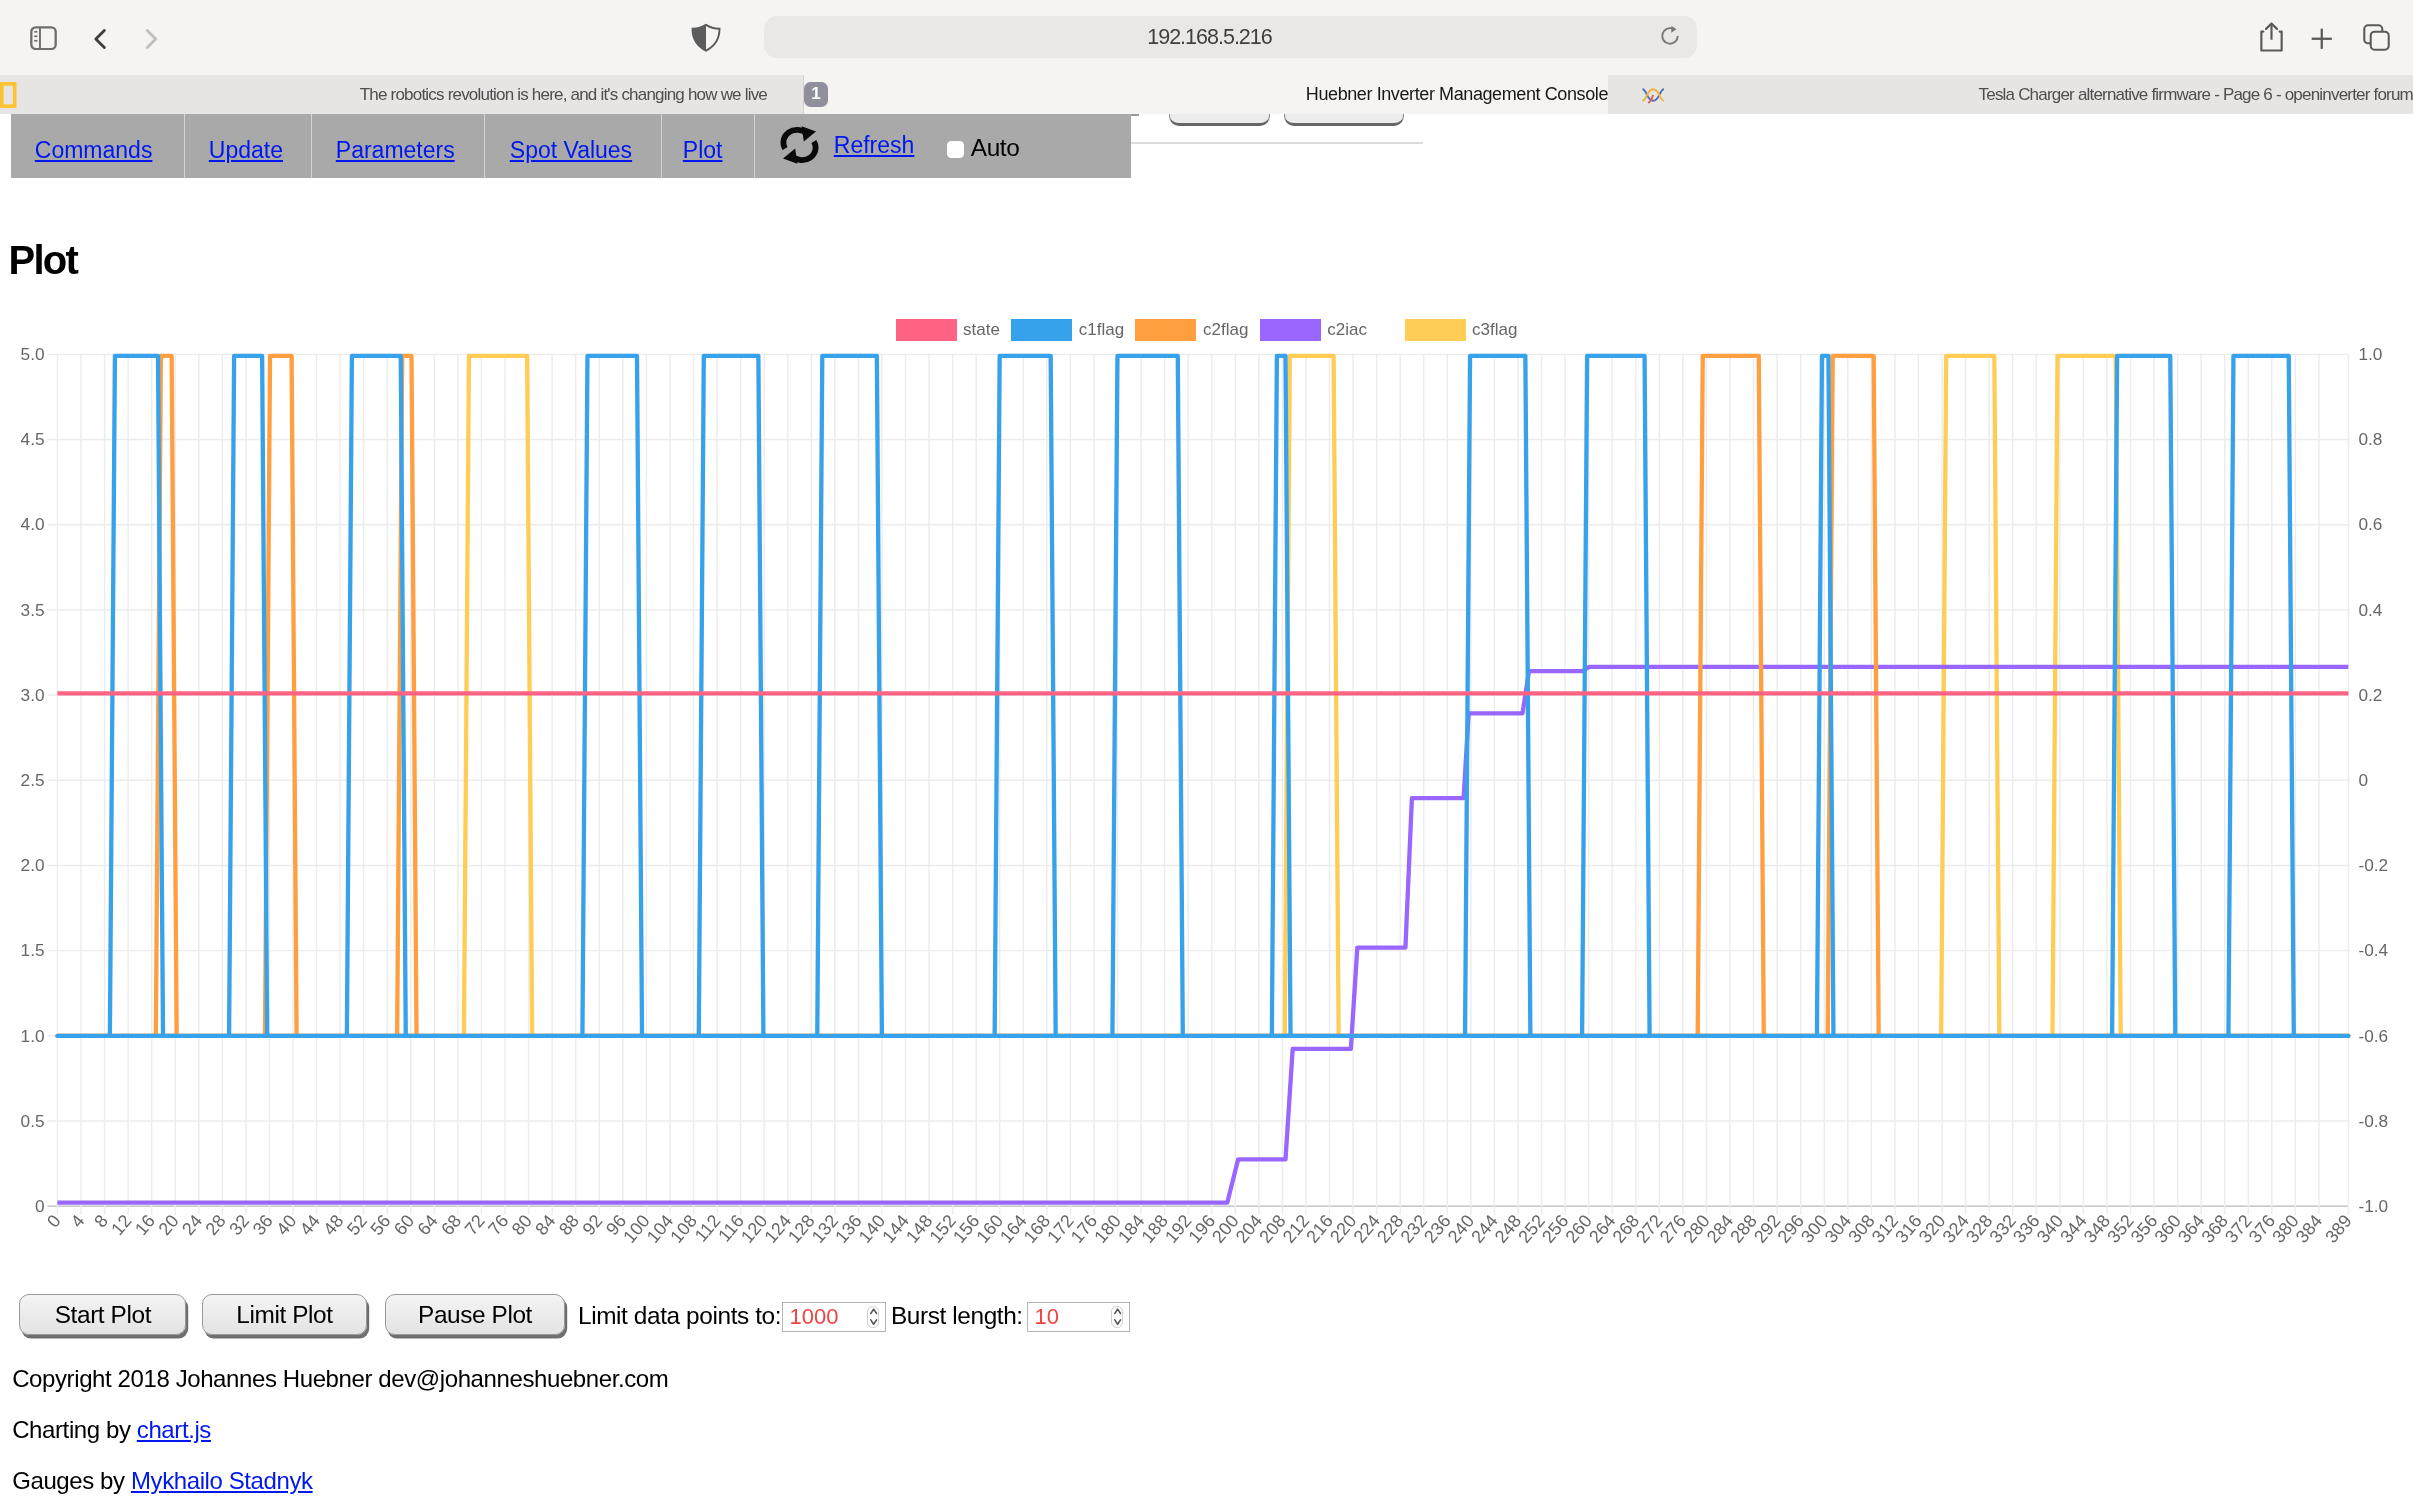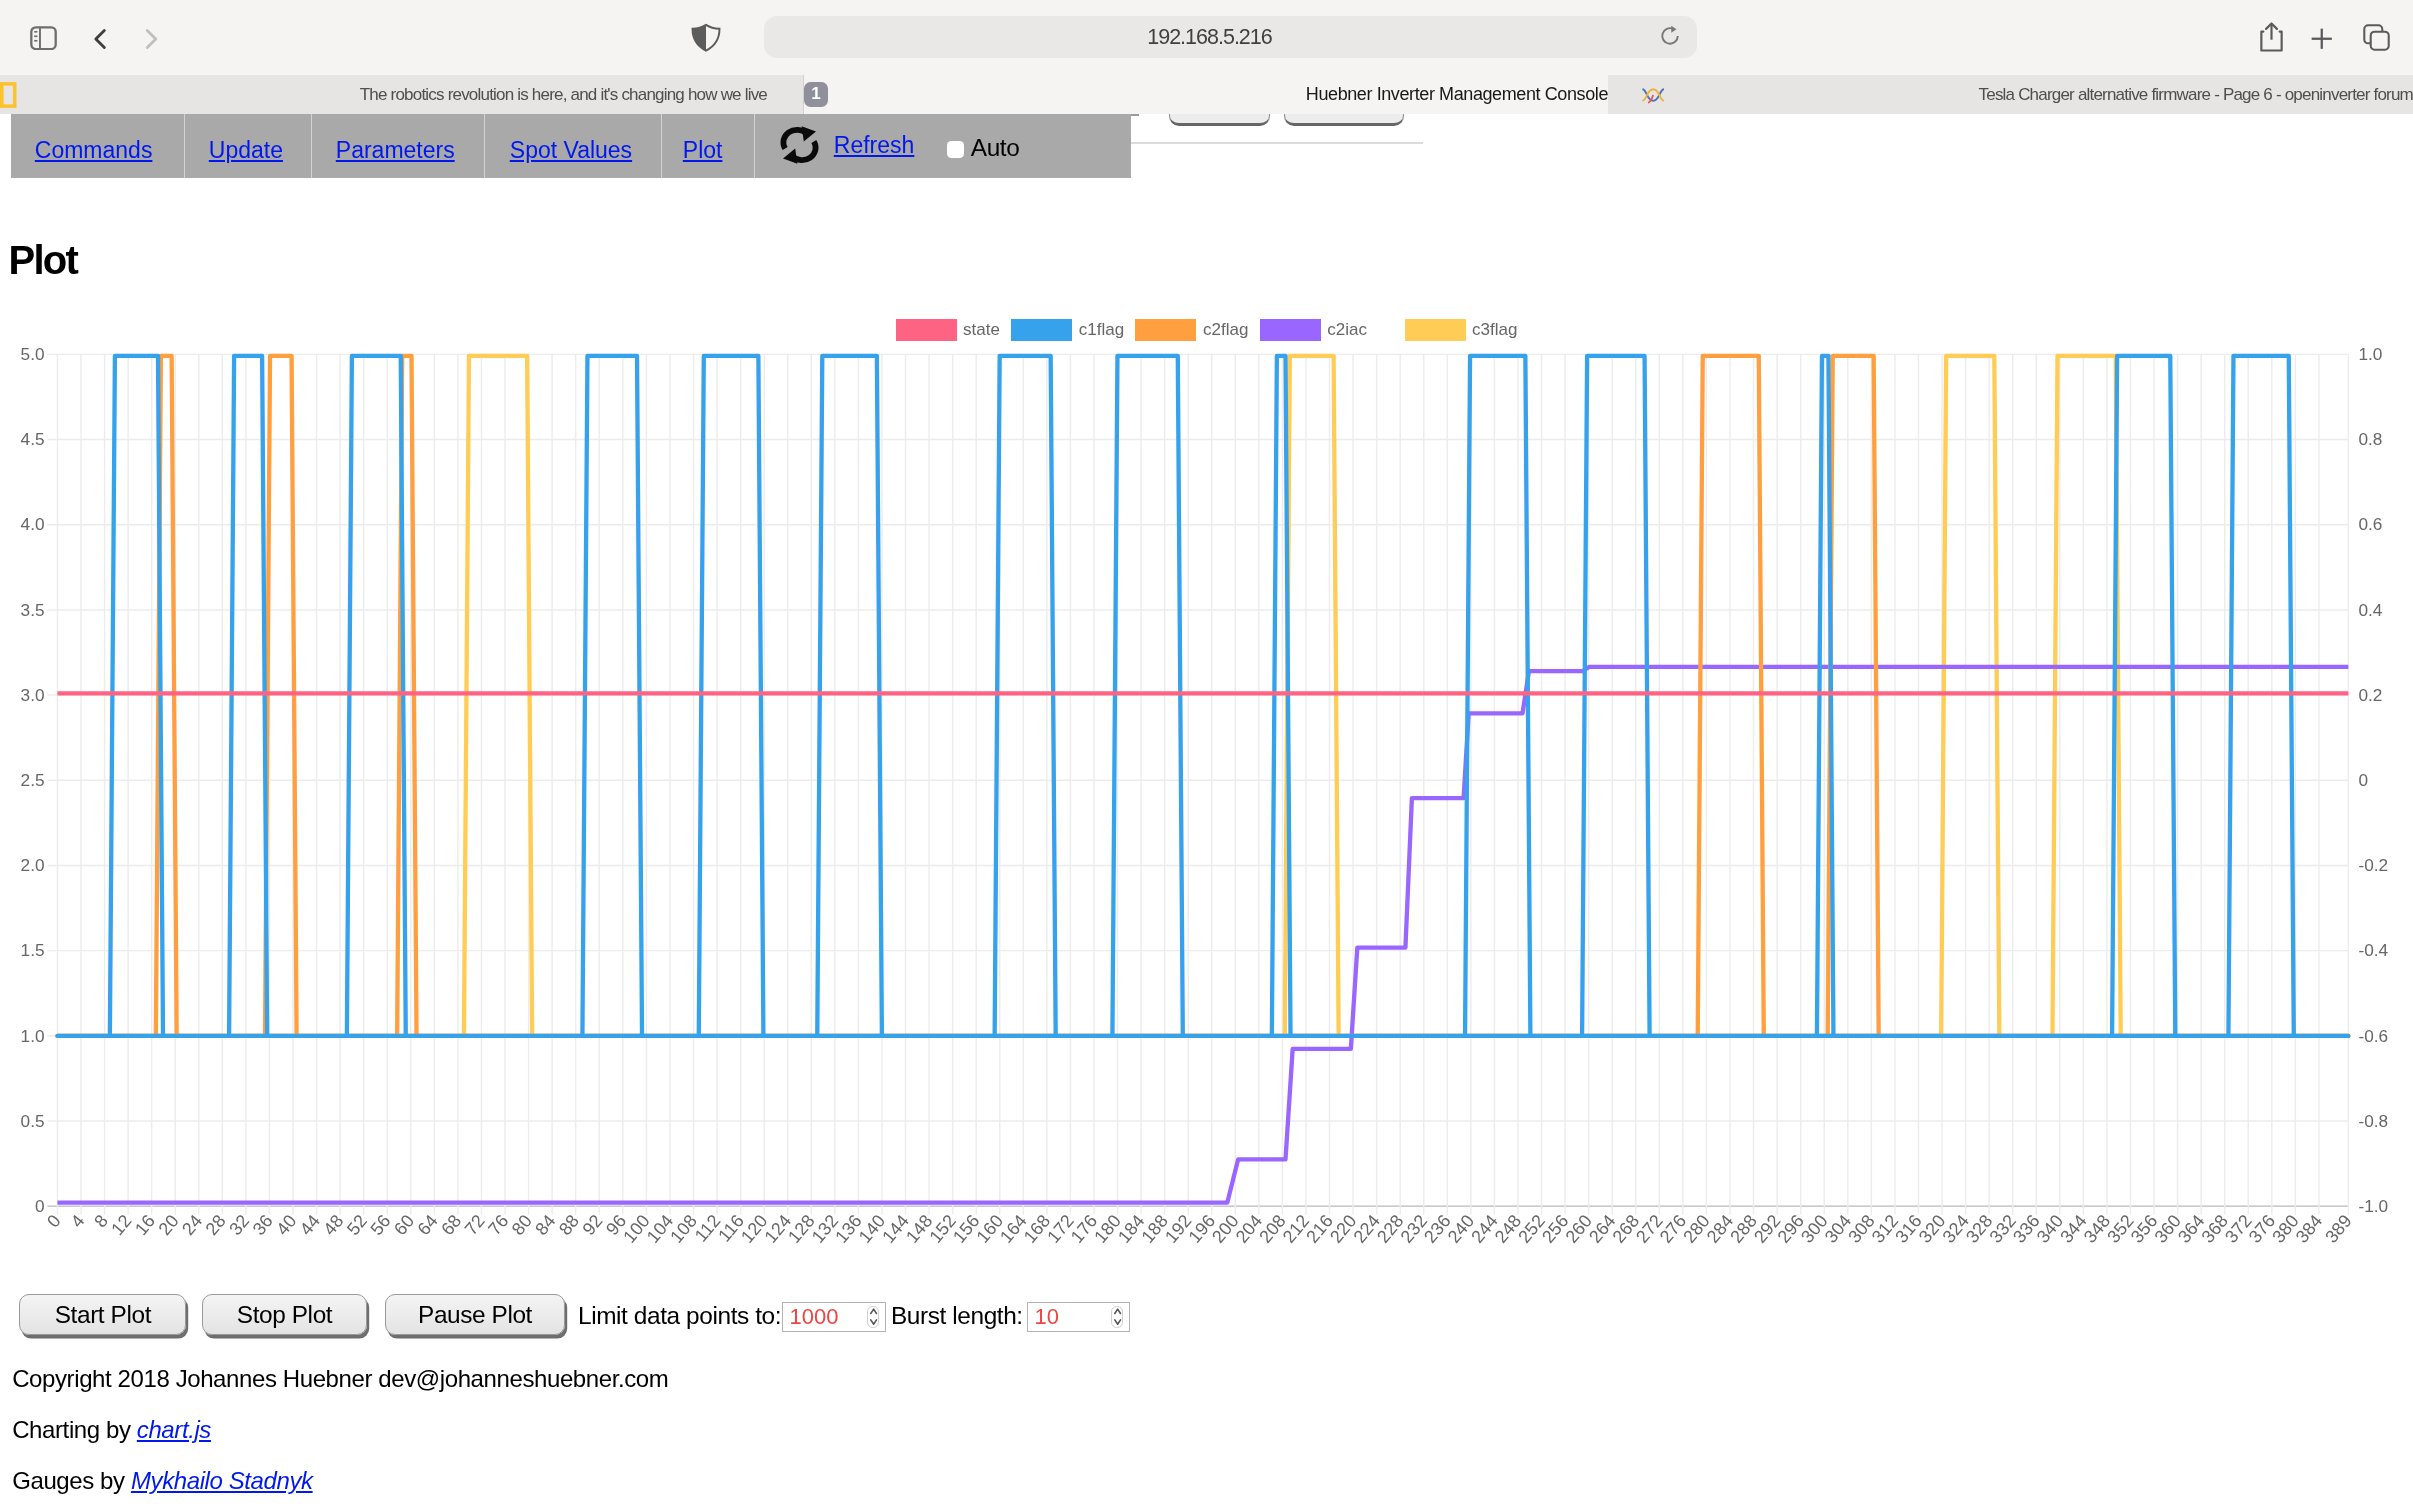--- a/index.html
+++ b/index.html
@@ -19,21 +19,21 @@
 #h1 { left:8.6px; top:238px; font-size:40px; font-weight:bold; letter-spacing:-1.8px; color:#000; }
 #legend { left:0; top:319px; width:2413px; display:flex; justify-content:center; align-items:center; z-index:5; }
 .lgi { display:flex; align-items:center; margin:0 5.7px; }
 .lgb { width:61px; height:21.5px; margin-right:6.5px; }
 .lgt { font-size:17px; color:#666; }
 .btn { position:absolute; background:linear-gradient(#f4f4f4,#e3e3e3); border:1.4px solid #999; border-radius:10px; box-shadow:2.2px 3.6px 0 #6e6e6e; font-size:24.4px; letter-spacing:-0.4px; color:#000; display:flex; align-items:center; justify-content:center; }
 .ftxt { position:absolute; font-size:24.4px; letter-spacing:-0.4px; color:#000; white-space:nowrap; }
 .num { position:absolute; height:29.5px; background:#fff; border:1.1px solid #b3b3b3; display:flex; align-items:center; }
 .numv { font-size:22px; color:#ef4444; padding-left:6.5px; flex:1; }
 .spin { width:12.2px; height:22px; margin-right:5.7px; background:#fff; border:0.7px solid #cfcfcf; border-radius:5.7px; display:flex; align-items:center; justify-content:center; }
-a.blue { color:#0018ee; text-decoration:underline;font-style:italic; }
+a.blue { color:#0018ee; text-decoration:underline; }
 </style></head>
 <body>
 <div id="stage">
 
 <div class="abs" style="left:1039px;top:114px;width:100px;height:2.2px;background:#9a9a9a;z-index:10"></div>
 <div class="abs" style="left:1169px;top:85px;width:101px;height:41px;background:#ececec;border:1.4px solid #8d8d8d;border-bottom:3.6px solid #666;border-radius:10px;z-index:10"></div>
 <div class="abs" style="left:1284px;top:85px;width:120px;height:41px;background:#ececec;border:1.4px solid #8d8d8d;border-bottom:3.6px solid #666;border-radius:10px;z-index:10"></div>
 <div class="abs" style="left:1039px;top:142px;width:384px;height:2.2px;background:#dcdcdc;z-index:10"></div>
 
 <div class="abs" id="nav">
@@ -322,21 +322,21 @@
 
 <path d="M 80,1442 L 3270,1442 M 646,1442 L 653,495 L 734,495 L 741,1442 M 1789,1442 L 1796,495 L 1857,495 L 1864,1442 M 2703,1442 L 2710,495 L 2777,495 L 2784,1442 M 2858,1442 L 2865,495 L 2946,495 L 2953,1442" stroke="#ffcd56" stroke-width="6" fill="none" stroke-linejoin="round" stroke-linecap="round"></path>
 <path d="M 80,1674 L 1709,1674 L 1724,1614 L 1790,1614 L 1800,1460 L 1881,1460 L 1890,1319 L 1957,1319 L 1966,1111 L 2038,1111 L 2045,993 L 2120,993 L 2129,934 L 2204,934 L 2213,928 L 3270,928" stroke="#9966ff" stroke-width="6" fill="none" stroke-linejoin="round"></path>
 <path d="M 80,1442 L 3270,1442 M 217,1442 L 224,495 L 239,495 L 246,1442 M 369,1442 L 376,495 L 406,495 L 413,1442 M 553,1442 L 560,495 L 573,495 L 580,1442 M 2364,1442 L 2371,495 L 2449,495 L 2456,1442 M 2545,1442 L 2552,495 L 2609,495 L 2616,1442" stroke="#ff9f40" stroke-width="6" fill="none" stroke-linejoin="round" stroke-linecap="round"></path>
 <path d="M 80,1442 L 3270,1442 M 153,1442 L 160,495 L 220,495 L 227,1442 M 319,1442 L 326,495 L 365,495 L 372,1442 M 483,1442 L 490,495 L 558,495 L 565,1442 M 811,1442 L 818,495 L 887,495 L 894,1442 M 973,1442 L 980,495 L 1056,495 L 1063,1442 M 1138,1442 L 1145,495 L 1221,495 L 1228,1442 M 1385,1442 L 1392,495 L 1463,495 L 1470,1442 M 1549,1442 L 1556,495 L 1640,495 L 1647,1442 M 1771,1442 L 1778,495 L 1790,495 L 1797,1442 M 2040,1442 L 2047,495 L 2124,495 L 2131,1442 M 2203,1442 L 2210,495 L 2290,495 L 2297,1442 M 2530,1442 L 2537,495 L 2546,495 L 2553,1442 M 2941,1442 L 2948,495 L 3022,495 L 3029,1442 M 3103,1442 L 3110,495 L 3187,495 L 3194,1442" stroke="#36a2eb" stroke-width="6" fill="none" stroke-linejoin="round" stroke-linecap="round"></path>
 <path d="M 80,965 L 3270,965" stroke="#ff6384" stroke-width="6" fill="none"></path>
 
 </svg></div>
 
 <div class="btn" style="left:19.4px;top:1294px;width:167px;height:41px">Start Plot</div>
-<div class="btn" style="left:202px;top:1294px;width:165px;height:41px">Stop Plot</div>
+<div class="btn" style="left:202px;top:1294px;width:165px;height:41px">Limit Plot</div>
 <div class="btn" style="left:385px;top:1294px;width:180px;height:41px">Pause Plot</div>
 <span class="ftxt" style="left:578px;top:1302px">Limit data points to:</span>
 <div class="num" style="left:782px;top:1302px;width:104px">
       <span class="numv">1000</span>
       <span class="spin">
         <svg width="9.3" height="19.4" viewBox="0 0 13 27">
           <path d="M2.5 9 L6.5 3 L10.5 9" stroke="#555" stroke-width="2.2" fill="none" stroke-linecap="round" stroke-linejoin="round"></path>
           <path d="M2.5 18 L6.5 24 L10.5 18" stroke="#555" stroke-width="2.2" fill="none" stroke-linecap="round" stroke-linejoin="round"></path>
         </svg>
       </span>

